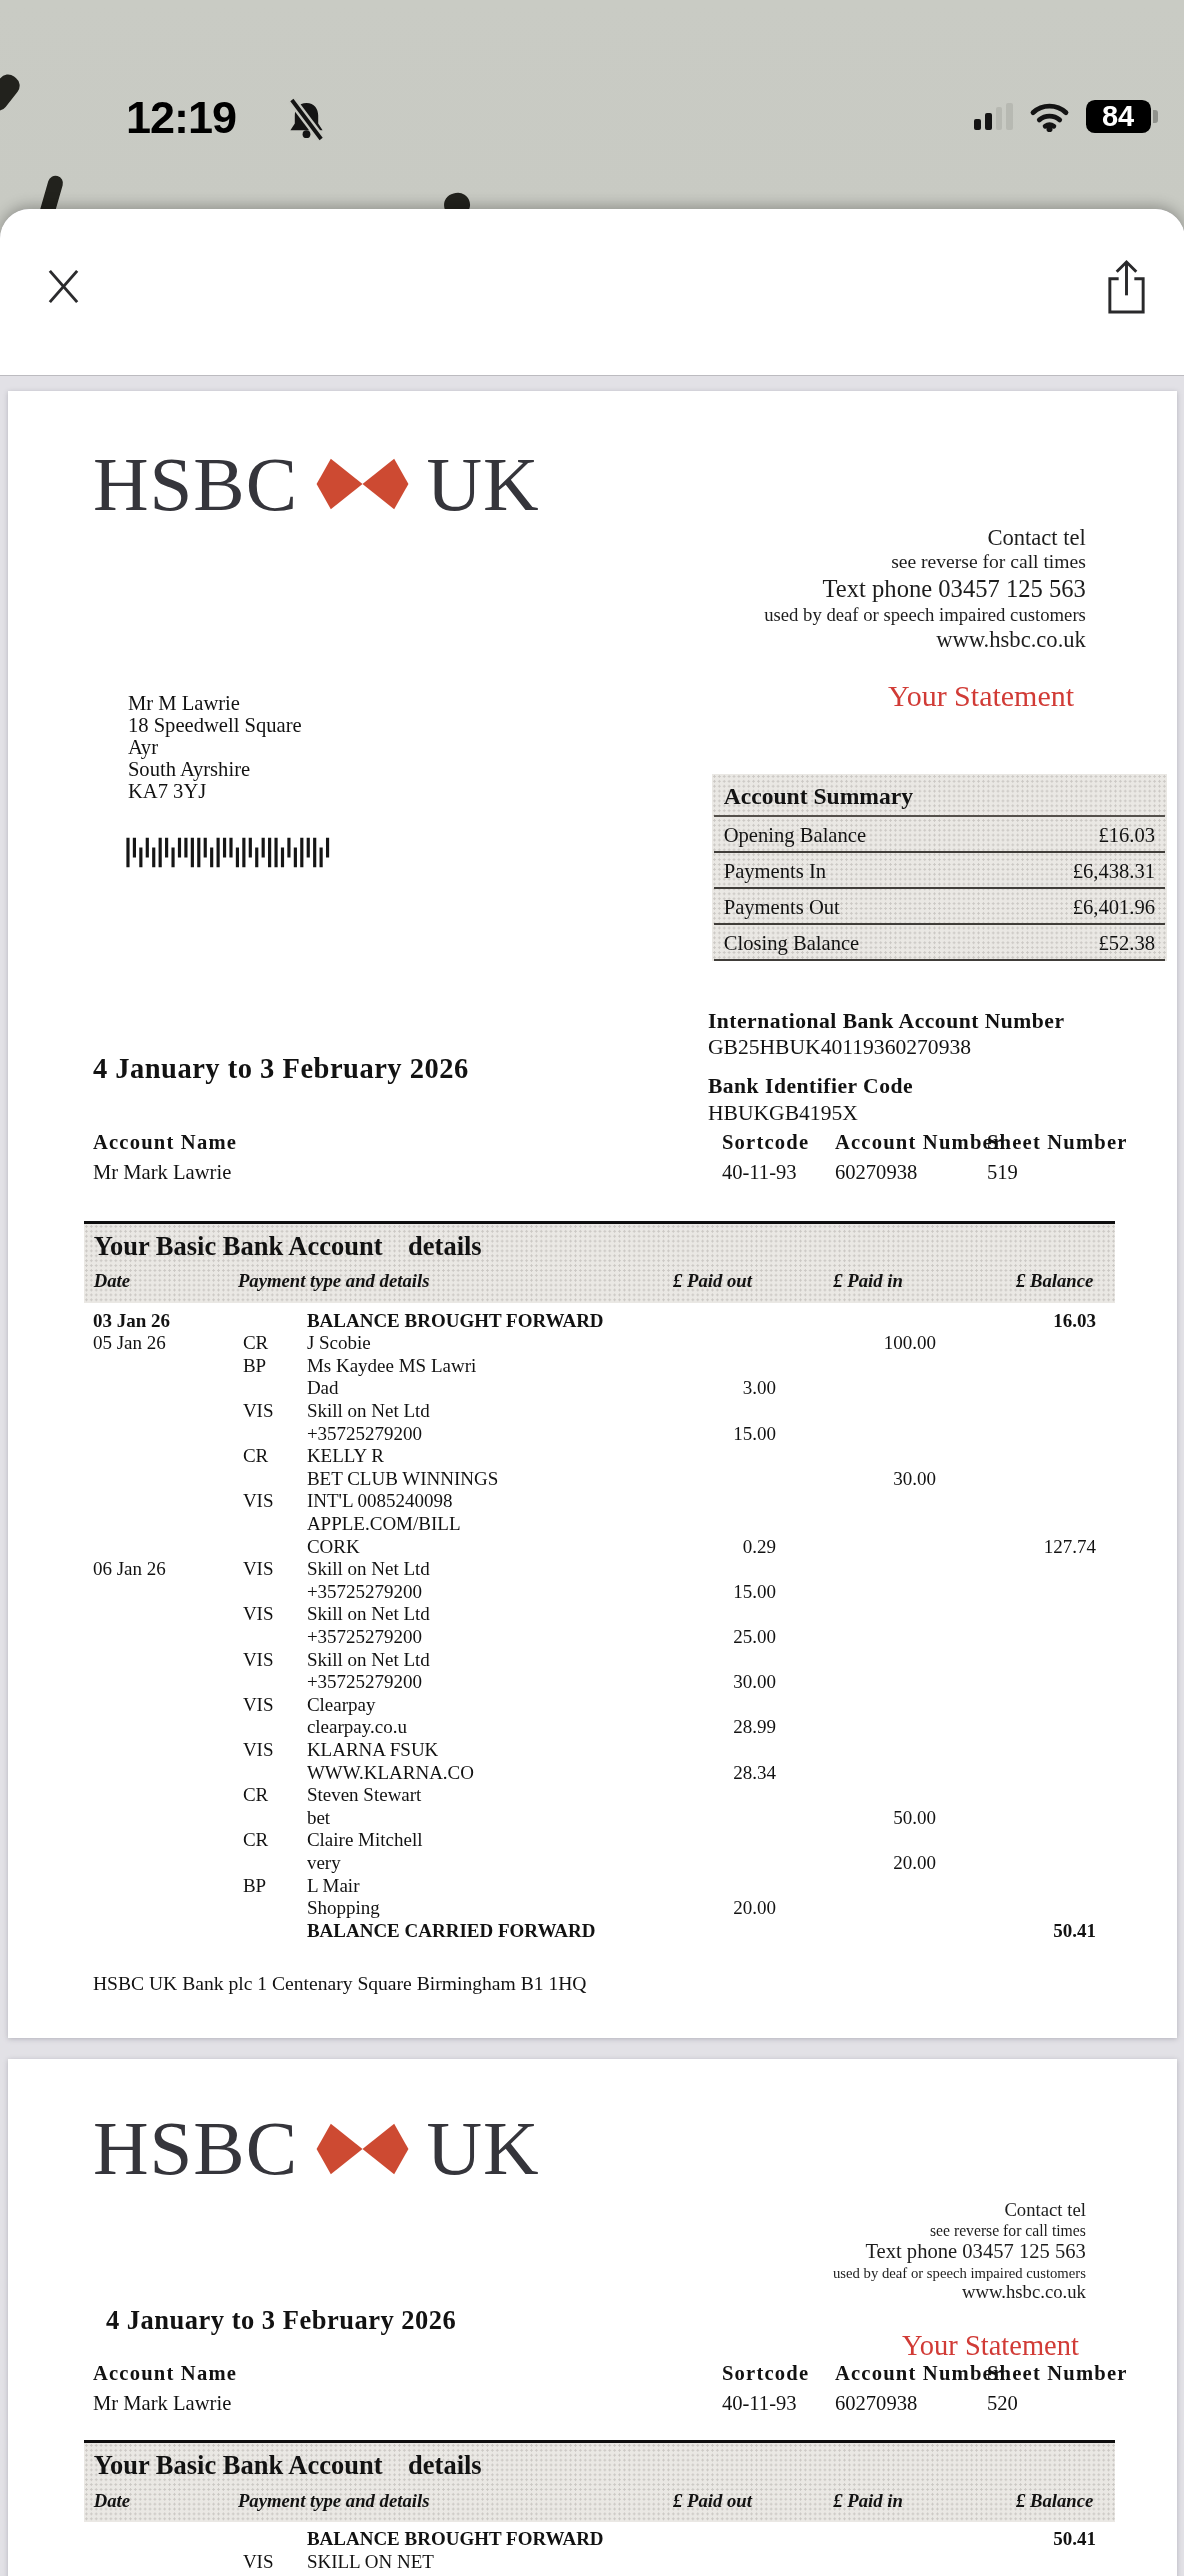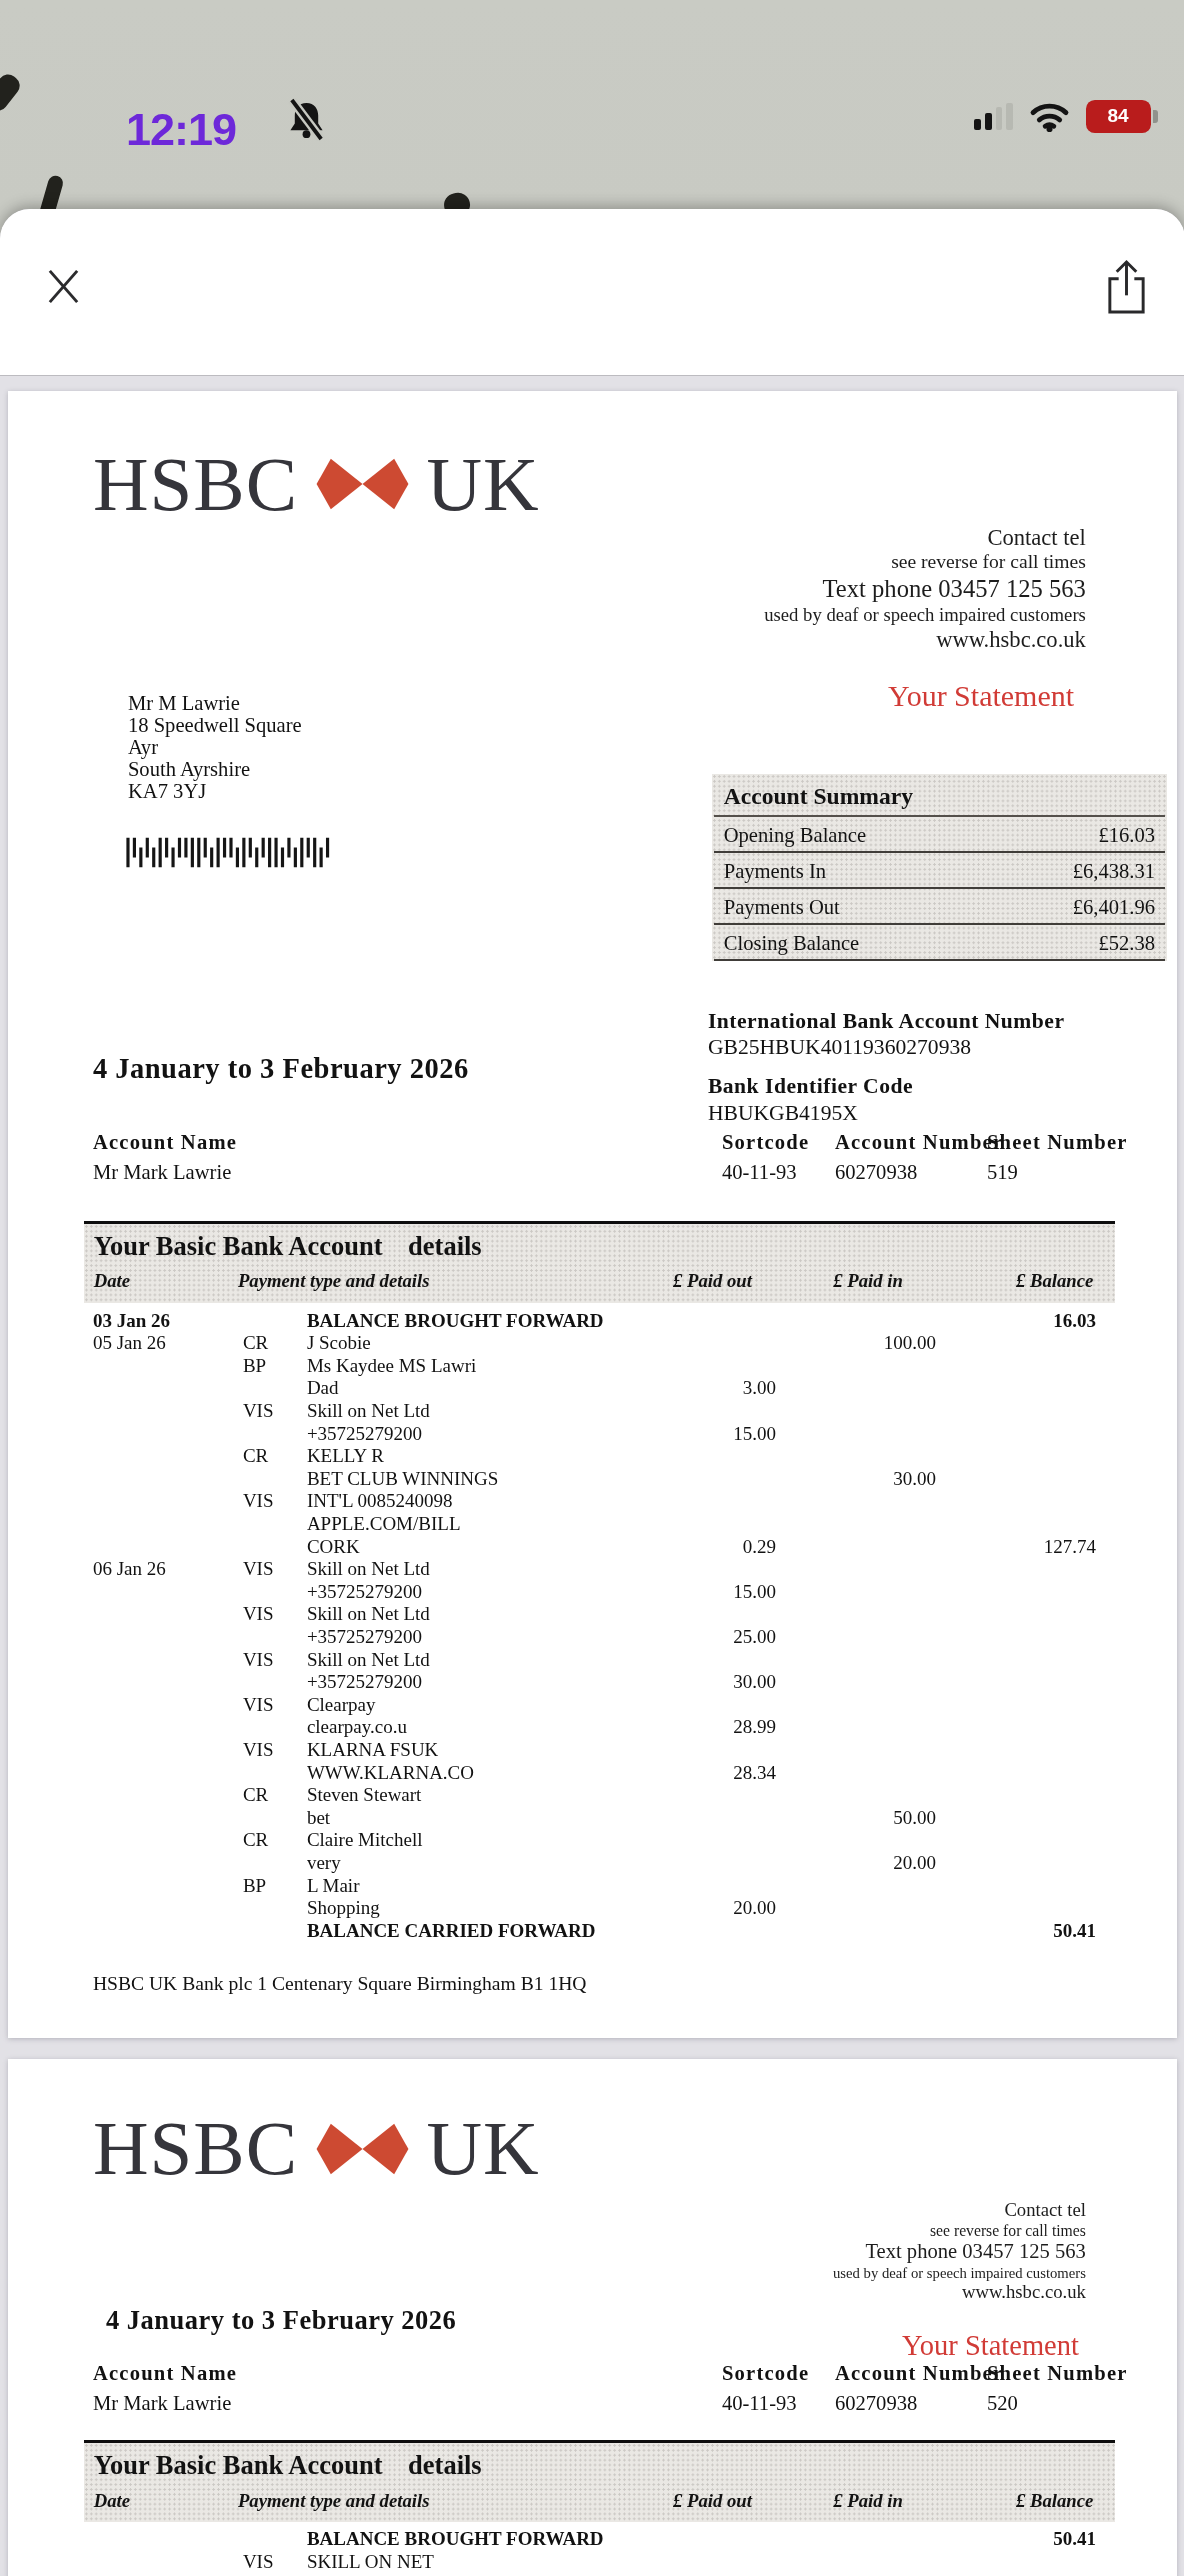--- a/index.html
+++ b/index.html
@@ -3,28 +3,28 @@
 <meta charset="utf-8">
 <style>
   html,body{margin:0;padding:0;}
   body{
     width:1185px;height:2576px;position:relative;overflow:hidden;
     background:linear-gradient(#c9cbc4,#bdbfb8);
     font-family:"Liberation Sans",sans-serif;color:#111;
   }
   
   .statusbar{position:absolute;top:90px;left:0;right:0;height:63px;}
-  .sb-time{position:absolute;left:126px;top:2px;font-size:45px;font-weight:700;letter-spacing:-1px;color:#6d28d9;margin-top:12px;}
+  .sb-time{position:absolute;left:126px;top:2px;font-size:45px;font-weight:700;letter-spacing:-1px;color:#000000;}
   .sb-bell{position:absolute;left:287px;top:7.9px;}
   .sb-right{position:absolute;right:27.5px;top:9.8px;display:flex;align-items:center;gap:15.7px;}
   .bars{display:flex;align-items:flex-end;gap:3.9px;height:27.5px;}
   .bars i{display:block;width:6.9px;border-radius:2px;background:#b7b9b2;}
   .bars i.on{background:#141414;}
   .batt{display:flex;align-items:center;}
-  .batt-body{width:65px;height:33px;background:#b91c1c;border-radius:8.8px;display:flex;align-items:center;justify-content:center;color:#fff;font-size:19px;font-weight:700;}
+  .batt-body{width:65px;height:33px;background:#000000;border-radius:8.8px;display:flex;align-items:center;justify-content:center;color:#fff;font-size:29px;font-weight:700;}
   .batt-cap{width:4.9px;height:12.8px;background:#90928c;border-radius:0 2.9px 2.9px 0;margin-left:2px;}
   
   .ink{position:absolute;background:#22221d;}
   .ink0{left:-7.9px;top:73px;width:21.6px;height:39px;border-radius:9.8px;transform:rotate(38deg);}
   .ink1{left:43px;top:175px;width:14.7px;height:51px;border-radius:7.9px;transform:rotate(16deg);}
   .ink2{left:444px;top:193px;width:25.5px;height:23.6px;border-radius:12.8px;transform:rotate(-12deg);}
   
   .sheet{position:absolute;left:0;right:0;top:209px;bottom:0;background:#e2e1e6;
     border-radius:29.5px 29.5px 0 0;overflow:hidden;box-shadow:0 -2.9px 13.8px rgba(0,0,0,.28);}
   .viewer-header{position:relative;height:166px;background:#fff;border-bottom:1px solid #bcbbc0;border-radius:29.5px 29.5px 0 0;}

